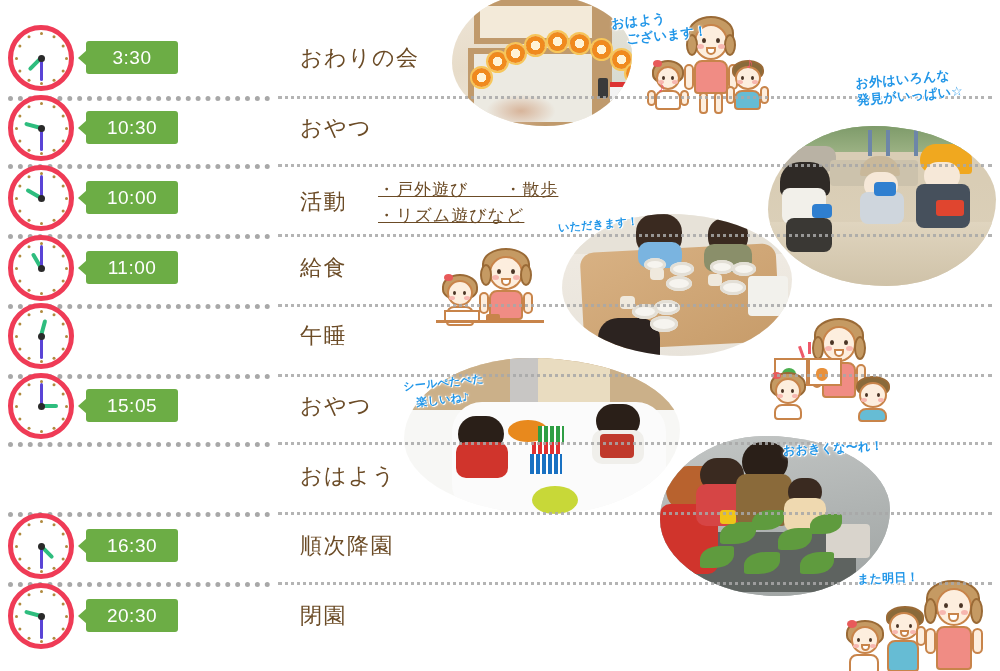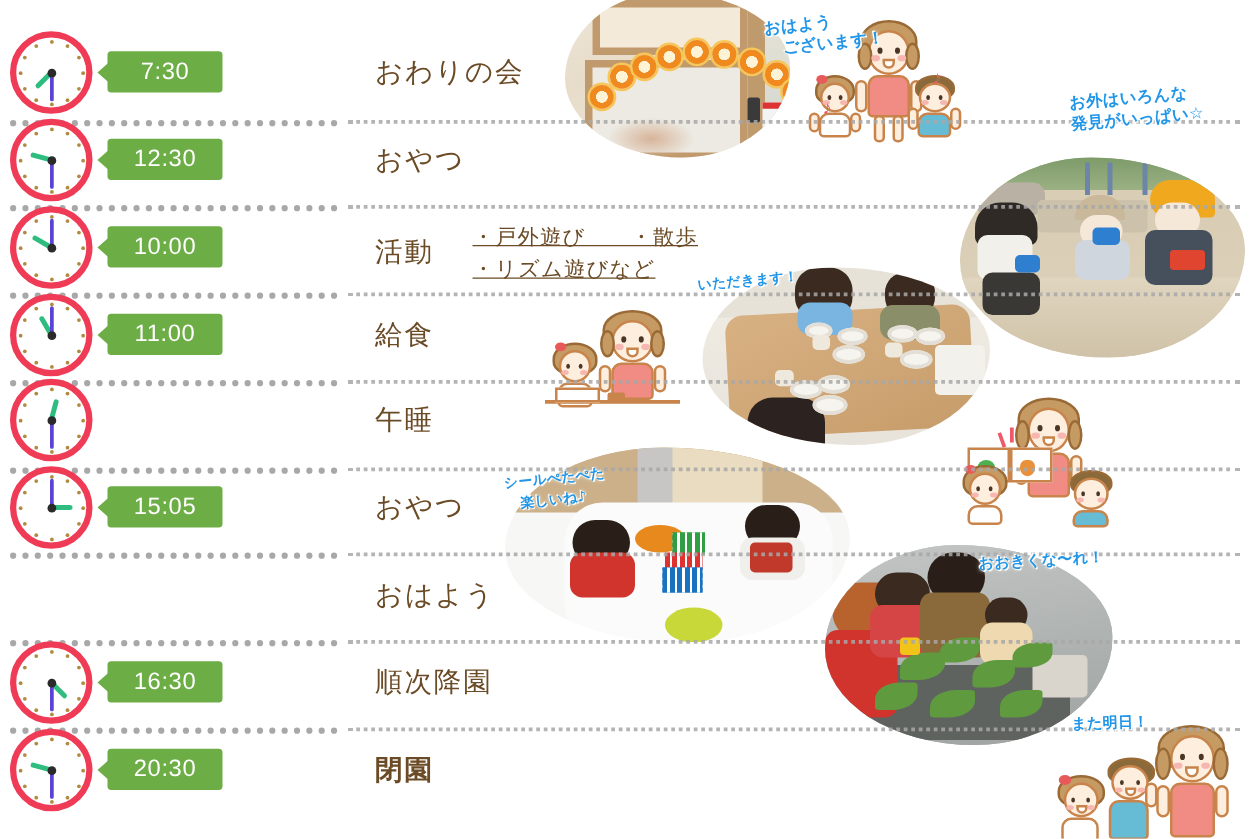--- a/index.html
+++ b/index.html
@@ -486,21 +486,21 @@
         <div class="dot" style="transform: translate(12.5px, 21.65px);"></div>
         <div class="dot" style="transform: translate(21.65px, 12.5px);"></div>
         <div class="dot" style="transform: translate(25px, 0px);"></div>
         <div class="dot" style="transform: translate(21.65px, -12.5px);"></div>
         <div class="dot" style="transform: translate(12.5px, -21.65px);"></div>
         <div class="dot" style="transform: translate(0px, -25px);"></div>
       <div class="hand hour" style="transform:rotate(225deg);"></div>
       <div class="hand minute" style="transform:rotate(180deg);"></div>
       <div class="pin"></div>
     </div>
-    <div class="badge" style="left:86px;top:16px;width:92px;">7:30</div>
+    <div class="badge" style="left:86px;top:16px;width:92px;">3:30</div>
     <div class="label" style="top:18px;">おわりの会</div>
   </div>
   <div class="rowline coarse" style="top:96px;"></div>
   <div class="rowline fine" style="top:96px;"></div>
 
   <div class="row" style="top:95px;">
     <div class="clock" style="top:0;">
         <div class="dot" style="transform: translate(-12.5px, -21.65px);"></div>
         <div class="dot" style="transform: translate(-21.65px, -12.5px);"></div>
         <div class="dot" style="transform: translate(-25px, 0px);"></div>
@@ -510,21 +510,21 @@
         <div class="dot" style="transform: translate(12.5px, 21.65px);"></div>
         <div class="dot" style="transform: translate(21.65px, 12.5px);"></div>
         <div class="dot" style="transform: translate(25px, 0px);"></div>
         <div class="dot" style="transform: translate(21.65px, -12.5px);"></div>
         <div class="dot" style="transform: translate(12.5px, -21.65px);"></div>
         <div class="dot" style="transform: translate(0px, -25px);"></div>
       <div class="hand hour" style="transform:rotate(285deg);"></div>
       <div class="hand minute" style="transform:rotate(180deg);"></div>
       <div class="pin"></div>
     </div>
-    <div class="badge" style="left:86px;top:16px;width:92px;">12:30</div>
+    <div class="badge" style="left:86px;top:16px;width:92px;">10:30</div>
     <div class="label" style="top:18px;">おやつ</div>
   </div>
   <div class="rowline coarse" style="top:164px;"></div>
   <div class="rowline fine" style="top:164px;"></div>
 
   <div class="row" style="top:165px;height:70px;">
     <div class="clock" style="top:0;">
         <div class="dot" style="transform: translate(-12.5px, -21.65px);"></div>
         <div class="dot" style="transform: translate(-21.65px, -12.5px);"></div>
         <div class="dot" style="transform: translate(-25px, 0px);"></div>
@@ -662,21 +662,21 @@
         <div class="dot" style="transform: translate(21.65px, 12.5px);"></div>
         <div class="dot" style="transform: translate(25px, 0px);"></div>
         <div class="dot" style="transform: translate(21.65px, -12.5px);"></div>
         <div class="dot" style="transform: translate(12.5px, -21.65px);"></div>
         <div class="dot" style="transform: translate(0px, -25px);"></div>
       <div class="hand hour" style="transform:rotate(285deg);"></div>
       <div class="hand minute" style="transform:rotate(180deg);"></div>
       <div class="pin"></div>
     </div>
     <div class="badge" style="left:86px;top:16px;width:92px;">20:30</div>
-    <div class="label" style="top:18px;font-weight:bold;">閉園</div>
+    <div class="label" style="top:18px;">閉園</div>
   </div>
 
   <div class="note n1">おはよう
 　ございます！</div>
   <div class="note n2">お外はいろんな
 発見がいっぱい☆</div>
   <div class="note n3">いただきます！</div>
   <div class="note n4">シールぺたぺた
 　楽しいね♪</div>
   <div class="note n5">おおきくな〜れ！</div>

